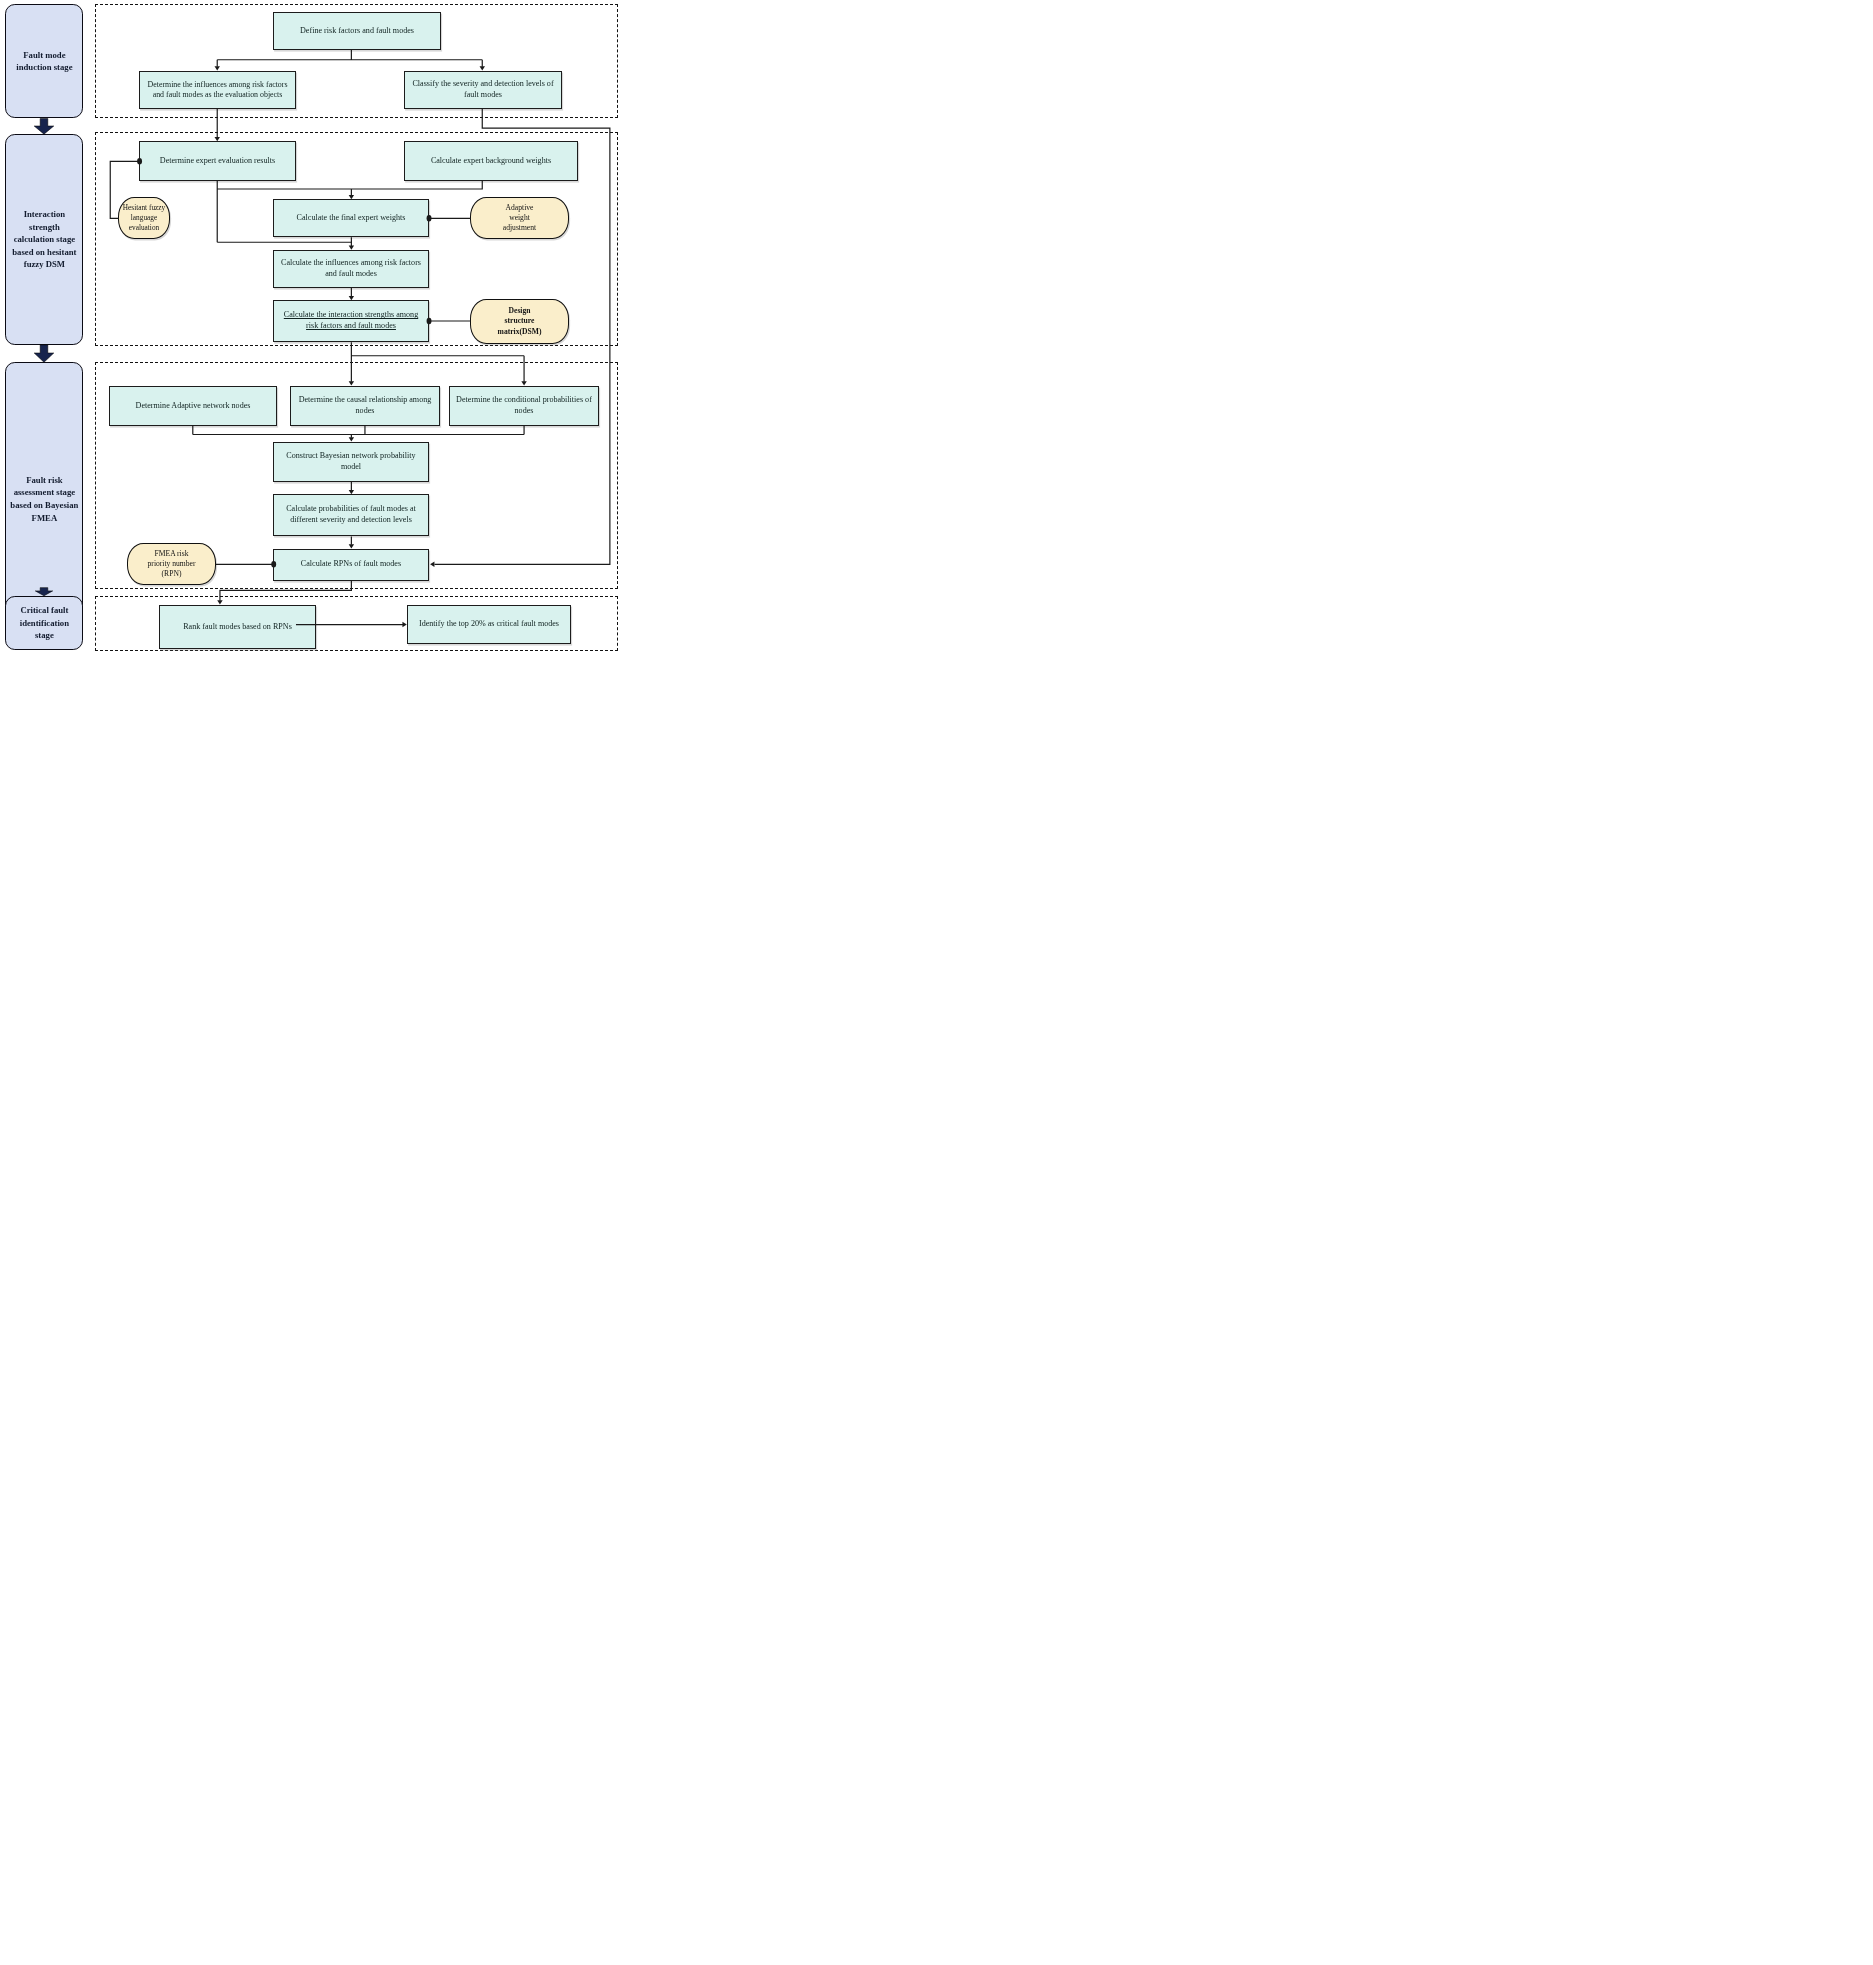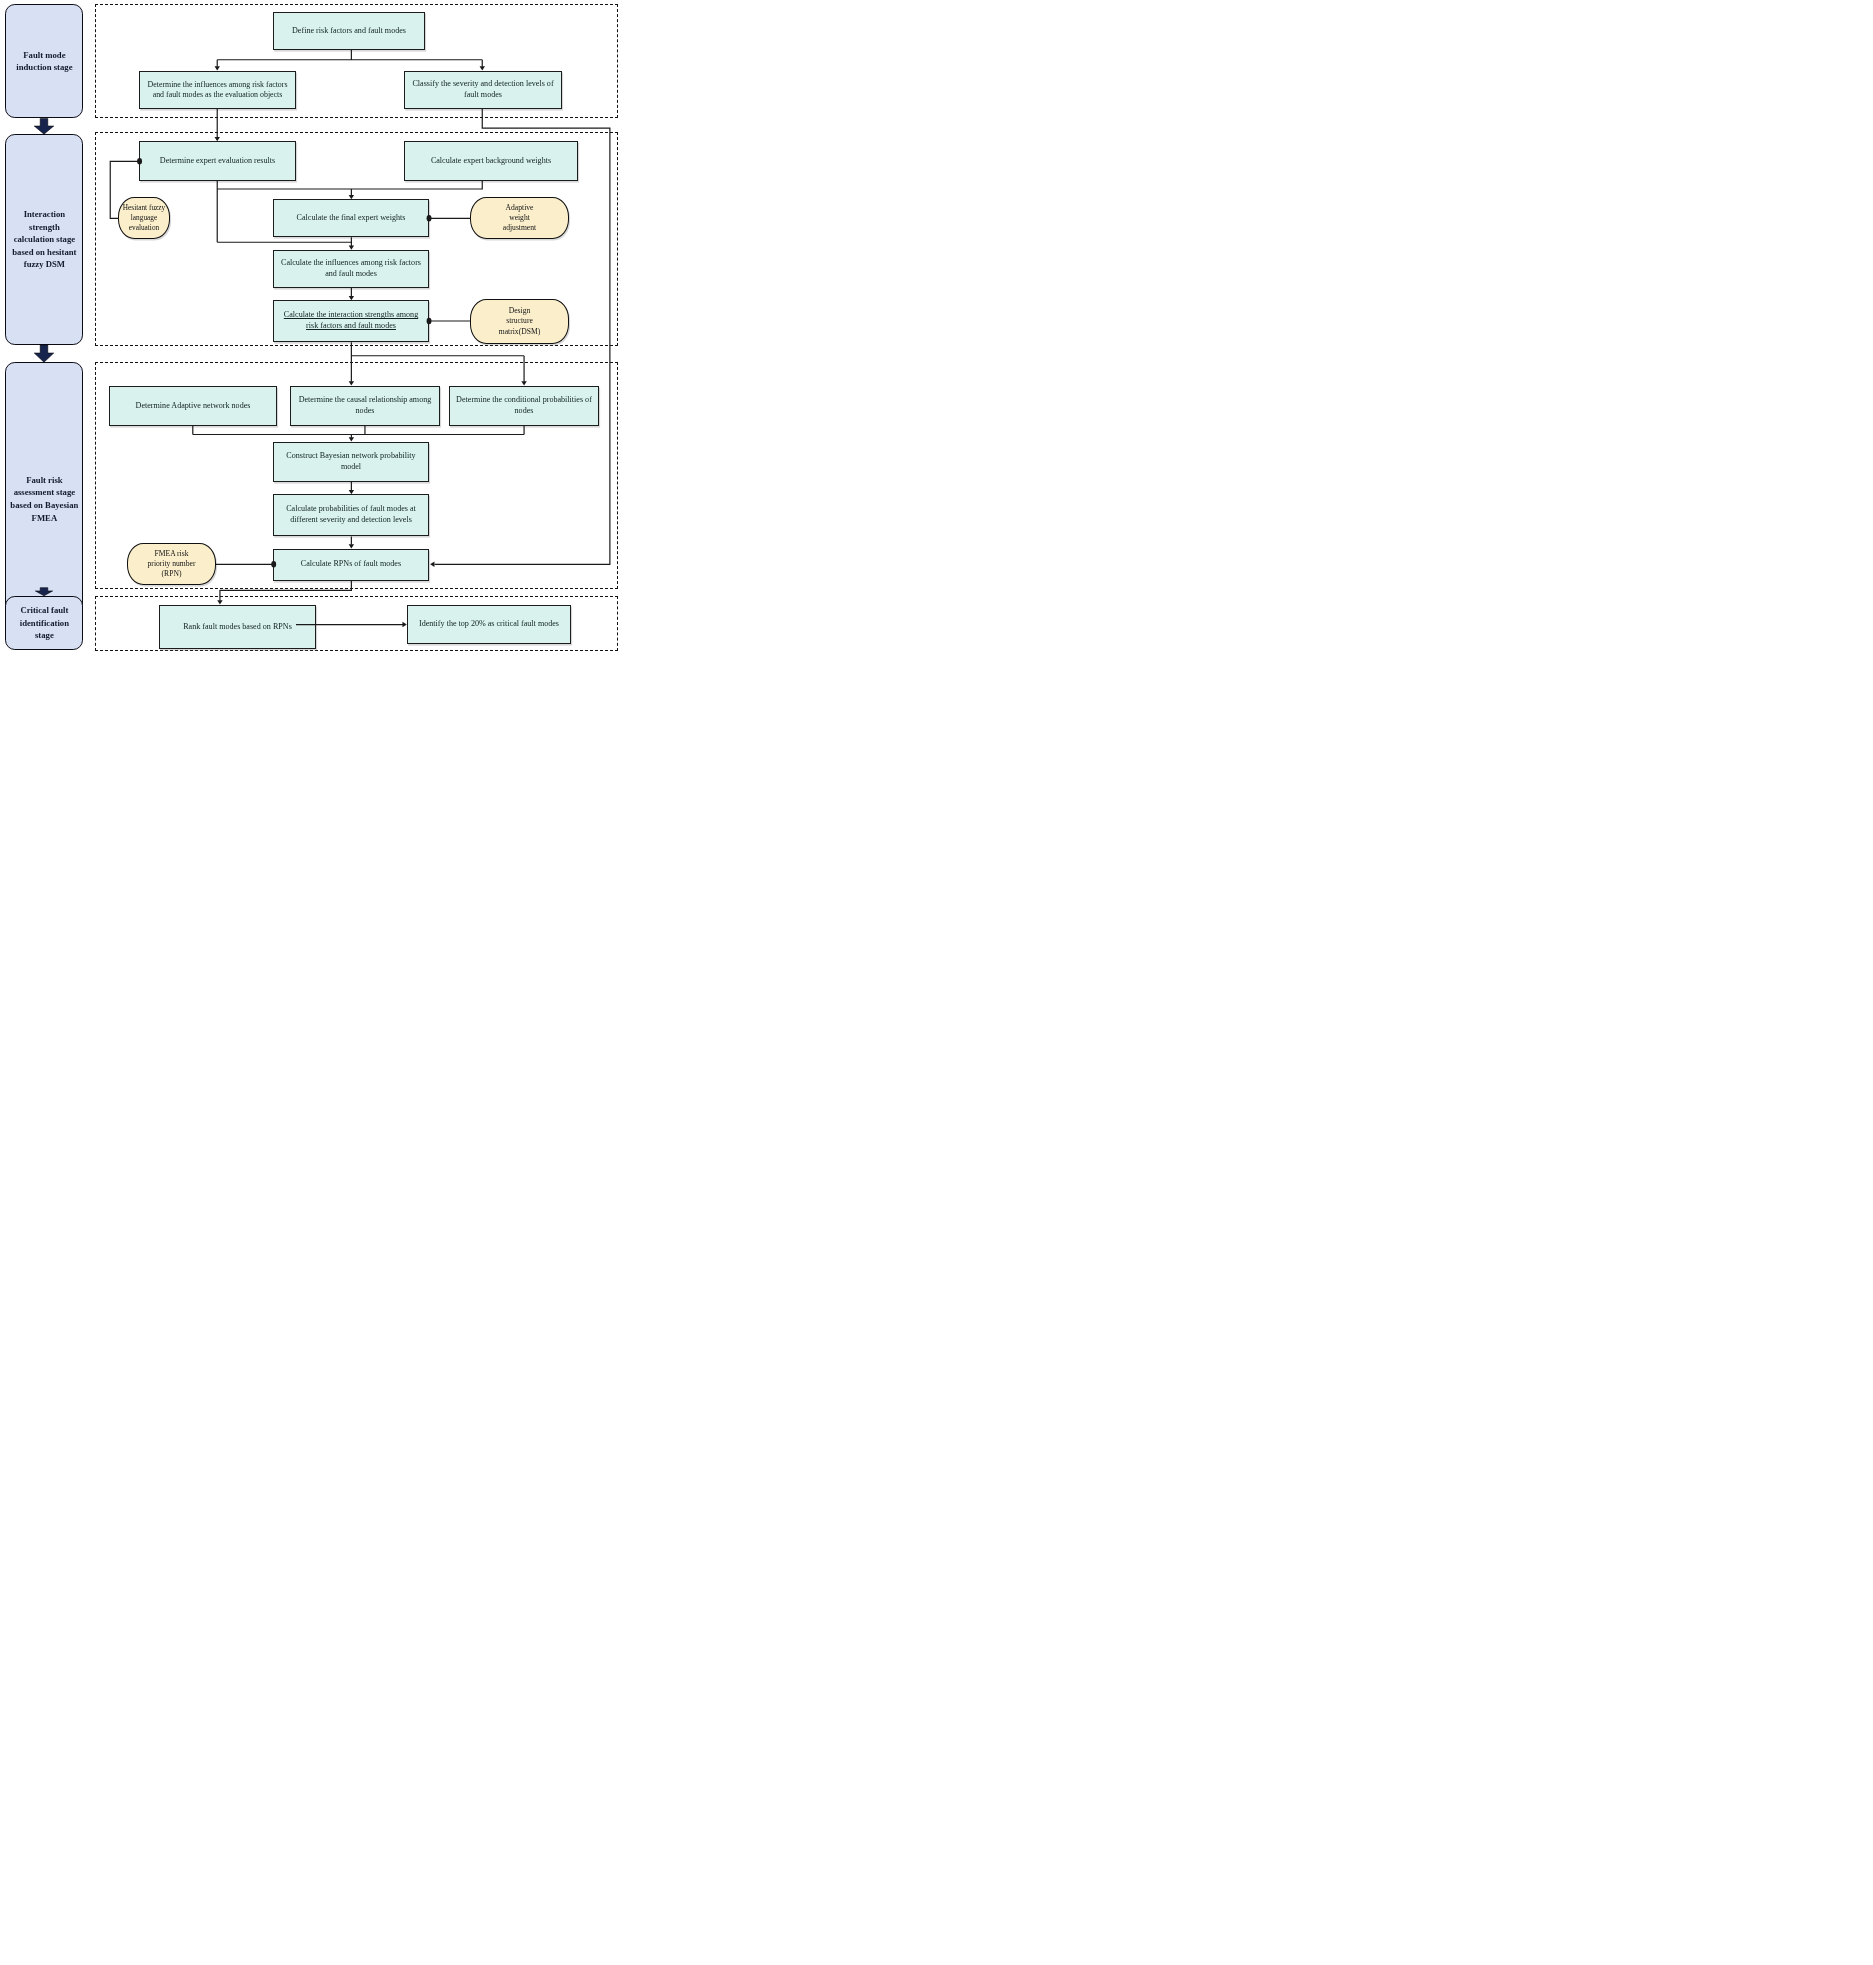--- a/index.html
+++ b/index.html
@@ -74,33 +74,33 @@
   <div class="stage" style="top:4.3px;height:114px;">Fault mode induction stage</div>
   <div class="stage" style="top:134px;height:211px;">Interaction strength calculation stage based on hesitant fuzzy DSM</div>
   <div class="stage" style="top:362px;height:274px;">Fault risk assessment stage based on Bayesian FMEA</div>
   <div class="stage" style="top:596px;height:54px;">Critical fault identification stage</div>
 
   <div class="dashed" style="top:4.3px;height:114px;"></div>
   <div class="dashed" style="top:132px;height:214px;"></div>
   <div class="dashed" style="top:362px;height:227px;"></div>
   <div class="dashed" style="top:596px;height:55px;"></div>
 
-  <div class="proc" style="left:273px;top:12px;width:152px;height:38px;">Define risk factors and fault modes</div>
+  <div class="proc" style="left:273px;top:12px;width:168px;height:38px;">Define risk factors and fault modes</div>
   <div class="proc" style="left:139px;top:71px;width:157px;height:38px;font-size:7.9px;">Determine the influences among risk factors and fault modes as the evaluation objects</div>
   <div class="proc" style="left:404px;top:71px;width:158px;height:38px;">Classify the severity and detection levels of fault modes</div>
 
   <div class="proc" style="left:139px;top:141px;width:157px;height:40px;">Determine expert evaluation results</div>
   <div class="proc" style="left:404px;top:141px;width:174px;height:40px;">Calculate expert background weights</div>
   <div class="proc" style="left:273px;top:199px;width:156px;height:38px;">Calculate the final expert weights</div>
   <div class="proc" style="left:273px;top:250px;width:156px;height:38px;">Calculate the influences among risk factors and fault modes</div>
   <div class="proc" style="left:273px;top:300px;width:156px;height:42px;text-decoration:underline;">Calculate the interaction strengths among risk factors and fault modes</div>
 
   <div class="callout" style="left:118px;top:197px;width:52px;height:42px;font-size:7.3px;padding:0 3.3px;">Hesitant fuzzy language evaluation</div>
   <div class="callout" style="left:470px;top:197px;width:99px;height:42px;padding:0 25px;">Adaptive weight adjustment</div>
-  <div class="callout" style="left:470px;top:299px;width:99px;height:45px;padding:0 29px;">Design structure matrix(DSM)</div>
+  <div class="callout" style="left:470px;top:299px;width:99px;height:45px;padding:0 29px;font-weight:bold;">Design structure matrix(DSM)</div>
 
   <div class="proc" style="left:109px;top:386px;width:168px;height:40px;">Determine Adaptive network nodes</div>
   <div class="proc" style="left:290px;top:386px;width:150px;height:40px;">Determine the causal relationship among nodes</div>
   <div class="proc" style="left:449px;top:386px;width:150px;height:40px;">Determine the conditional probabilities of nodes</div>
   <div class="proc" style="left:273px;top:442px;width:156px;height:40px;">Construct Bayesian network probability model</div>
   <div class="proc" style="left:273px;top:494px;width:156px;height:42px;">Calculate probabilities of fault modes at different severity and detection levels</div>
   <div class="proc" style="left:273px;top:549px;width:156px;height:31.5px;">Calculate RPNs of fault modes</div>
 
   <div class="callout" style="left:127px;top:543px;width:89px;height:42px;padding:0 16.3px;">FMEA risk priority number (RPN)</div>
 

